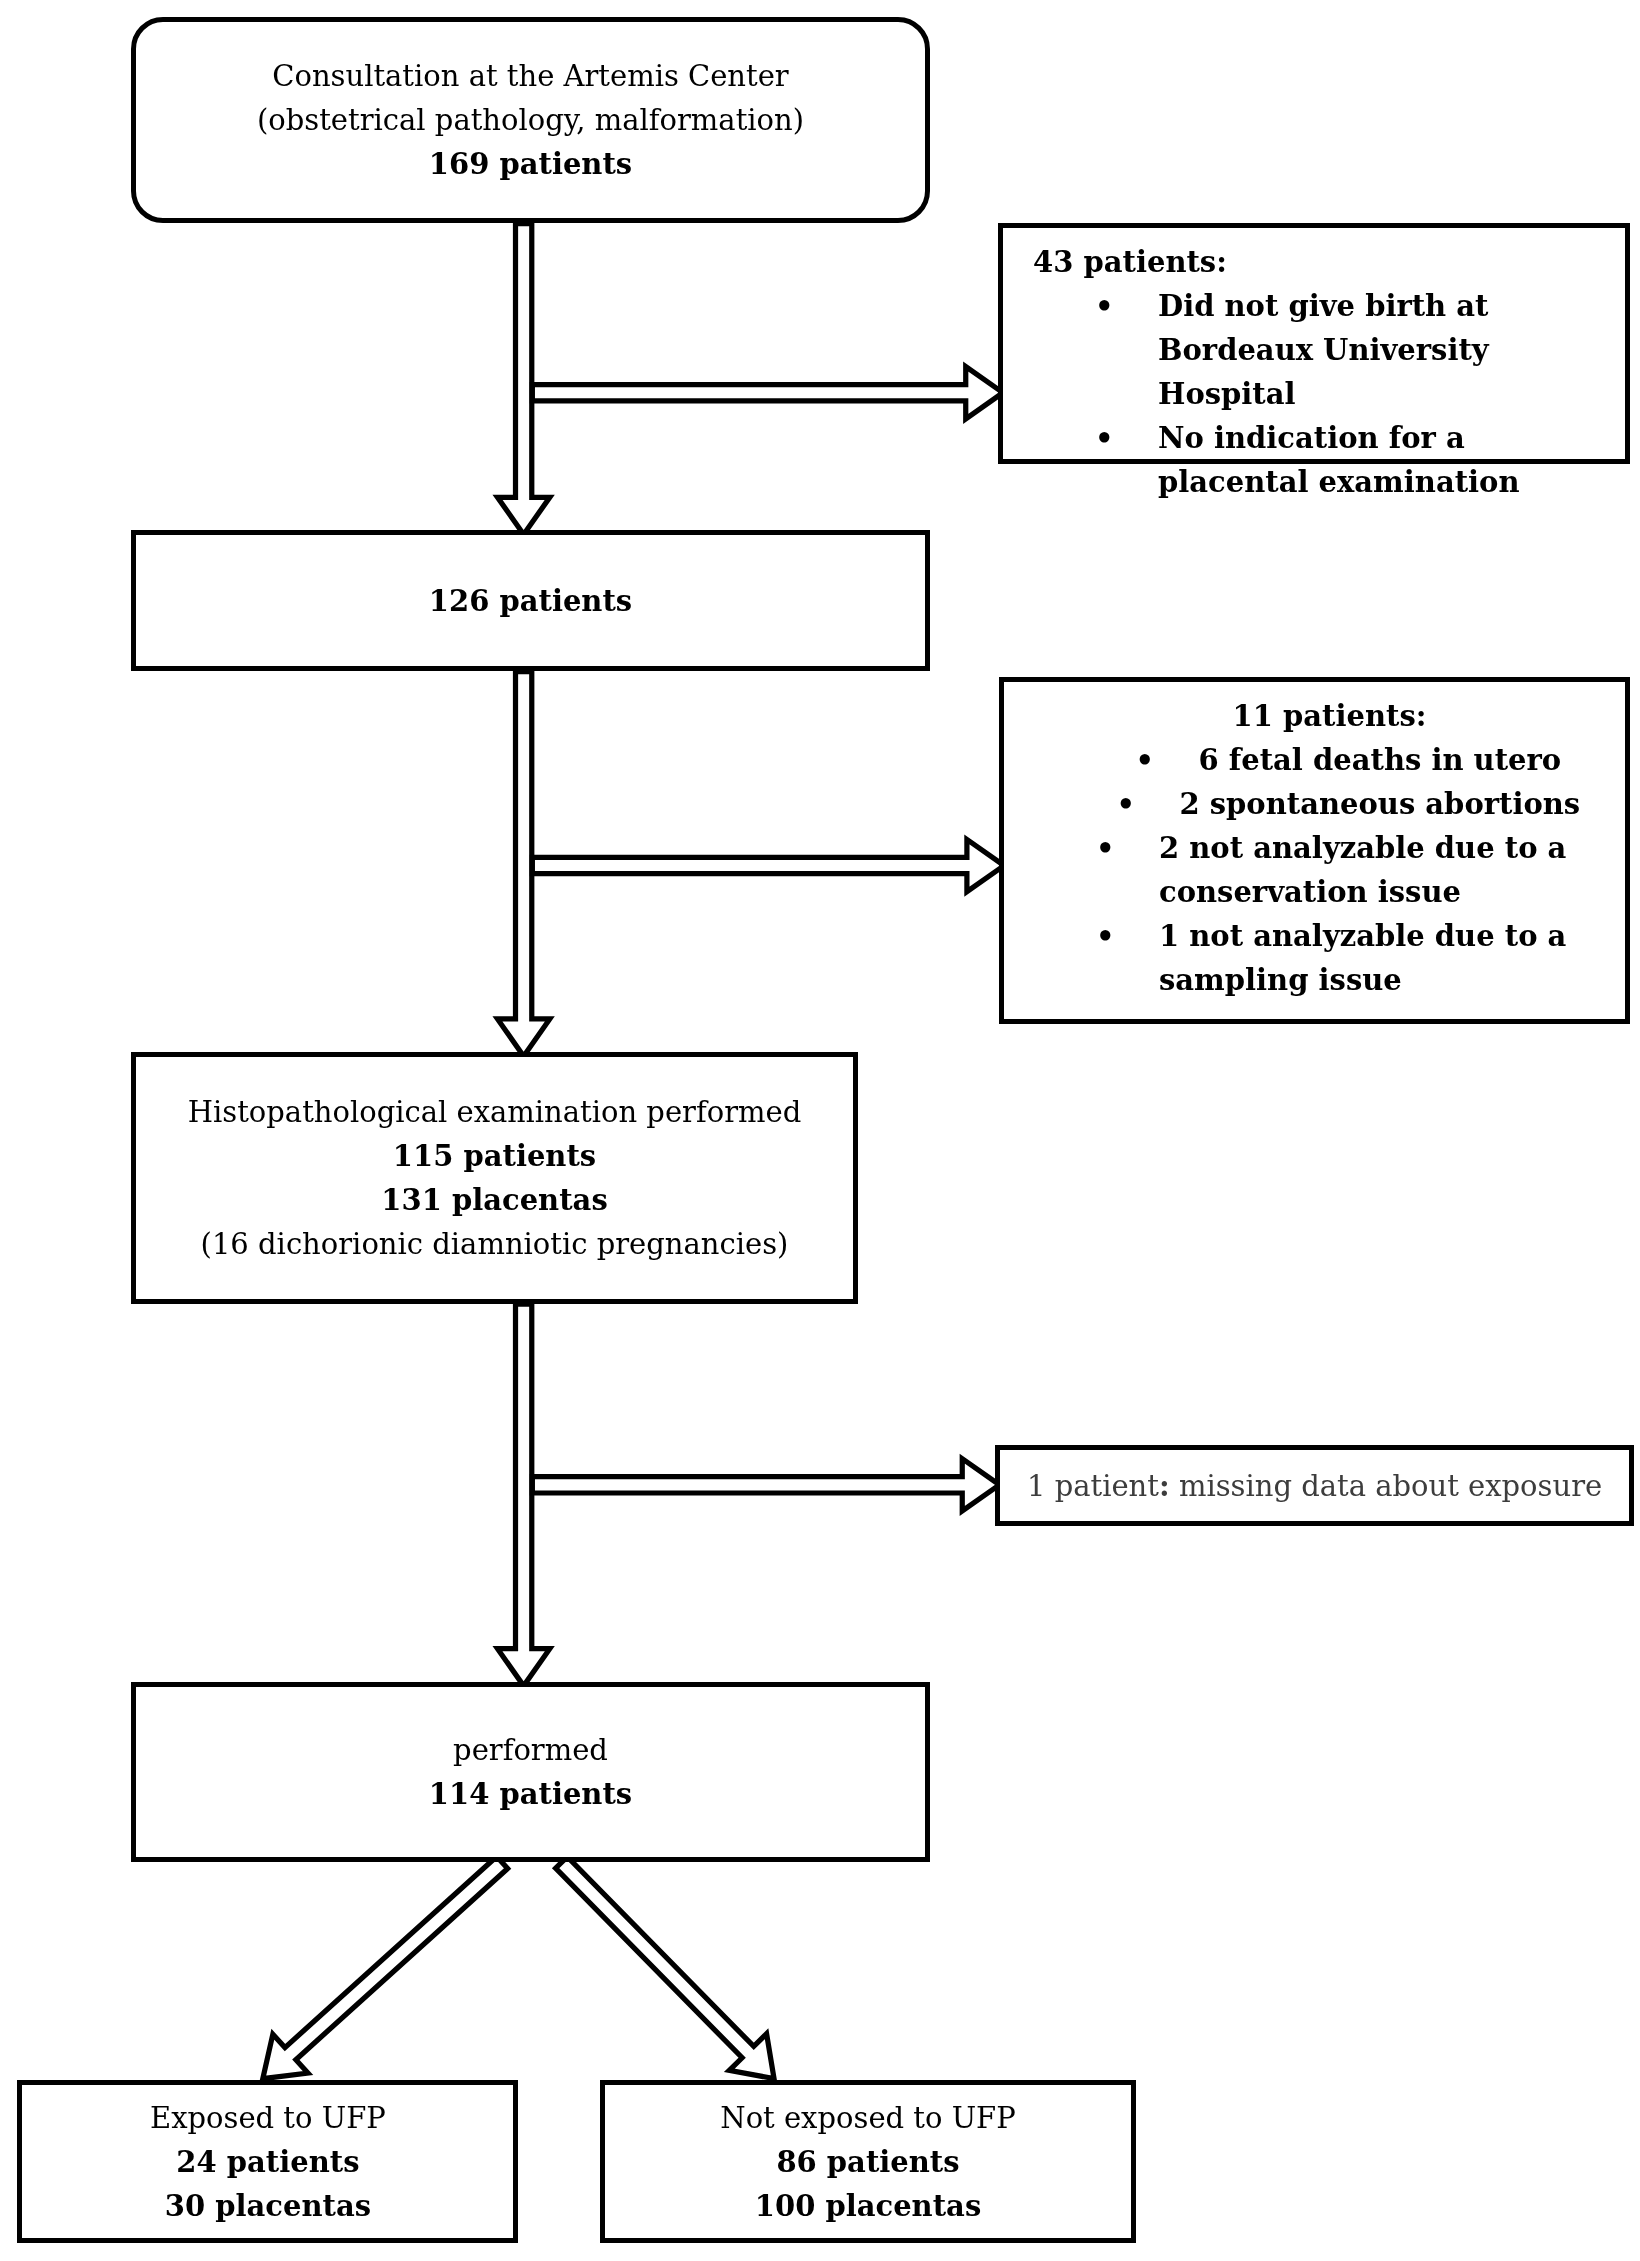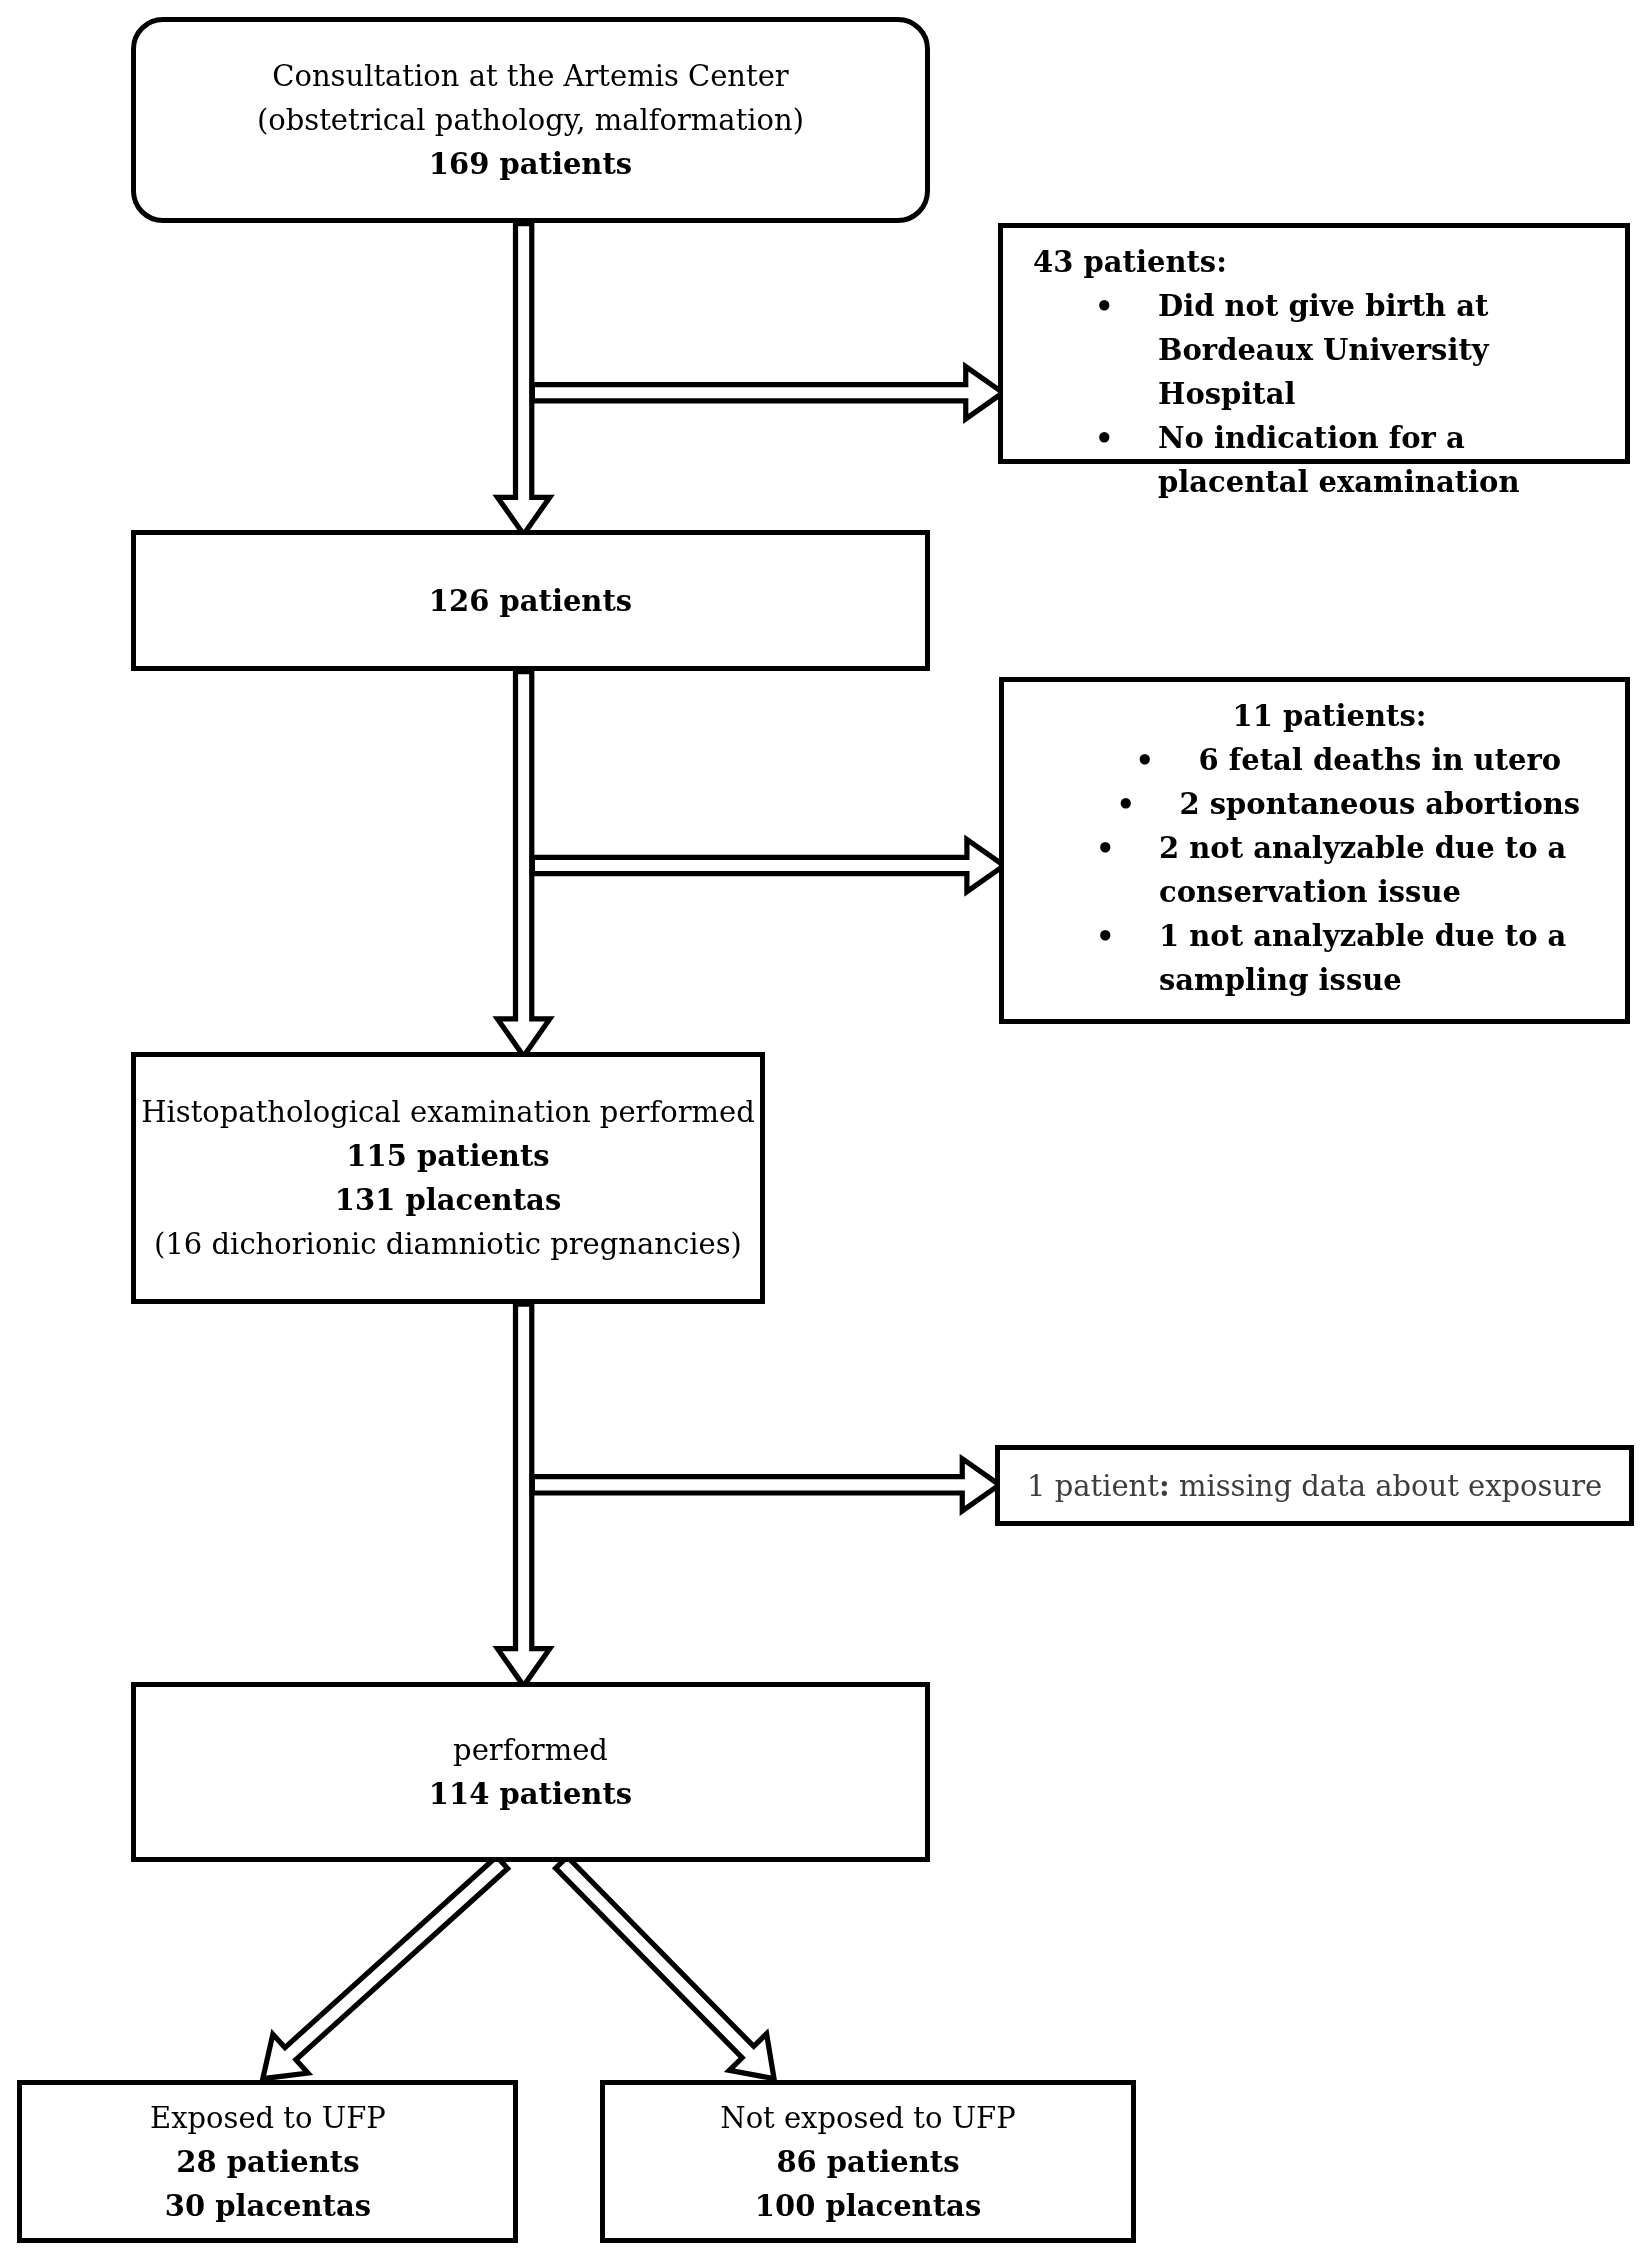--- a/index.html
+++ b/index.html
@@ -102,33 +102,33 @@
   </svg>
 <div id="boxes-layer">
     <div class="box center" style="left: 131px; top: 17.4px; width: 799px; height: 206px; border-radius: 32px;">
       <div class="tline">Consultation at the Artemis Center</div>
       <div class="tline">(obstetrical pathology, malformation)</div>
       <div class="tline bold">169 patients</div>
     </div>
     <div class="box center" style="left: 131px; top: 530px; width: 799px; height: 141px;">
       <div class="tline bold">126 patients</div>
     </div>
-    <div class="box center" style="left: 131px; top: 1052px; width: 634px; height: 252px;">
+    <div class="box center" style="left: 131px; top: 1052px; width: 727px; height: 252px;">
       <div class="tline">Histopathological examination performed</div>
       <div class="tline bold">115 patients</div>
       <div class="tline bold">131 placentas</div>
       <div class="tline">(16 dichorionic diamniotic pregnancies)</div>
     </div>
     <div class="box center" style="left: 131px; top: 1682px; width: 799px; height: 180px;">
       <div class="tline">performed</div>
       <div class="tline bold">114 patients</div>
     </div>
     <div class="box center" style="left: 17.4px; top: 2080px; width: 501px; height: 163px;">
       <div class="tline">Exposed to UFP</div>
-      <div class="tline bold">28 patients</div>
+      <div class="tline bold">24 patients</div>
       <div class="tline bold">30 placentas</div>
     </div>
     <div class="box center" style="left: 600px; top: 2080px; width: 536px; height: 163px;">
       <div class="tline">Not exposed to UFP</div>
       <div class="tline bold">86 patients</div>
       <div class="tline bold">100 placentas</div>
     </div>
     <div class="box list" style="left: 998px; top: 223px; width: 632px; height: 241px;">
       <div class="heading-line">43 patients:</div>
       <div class="bullet">

